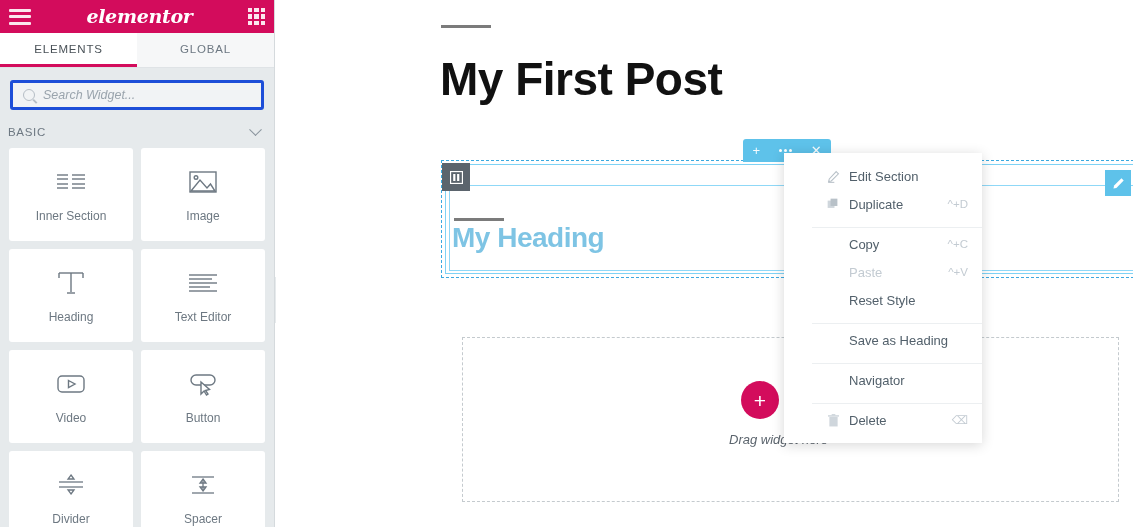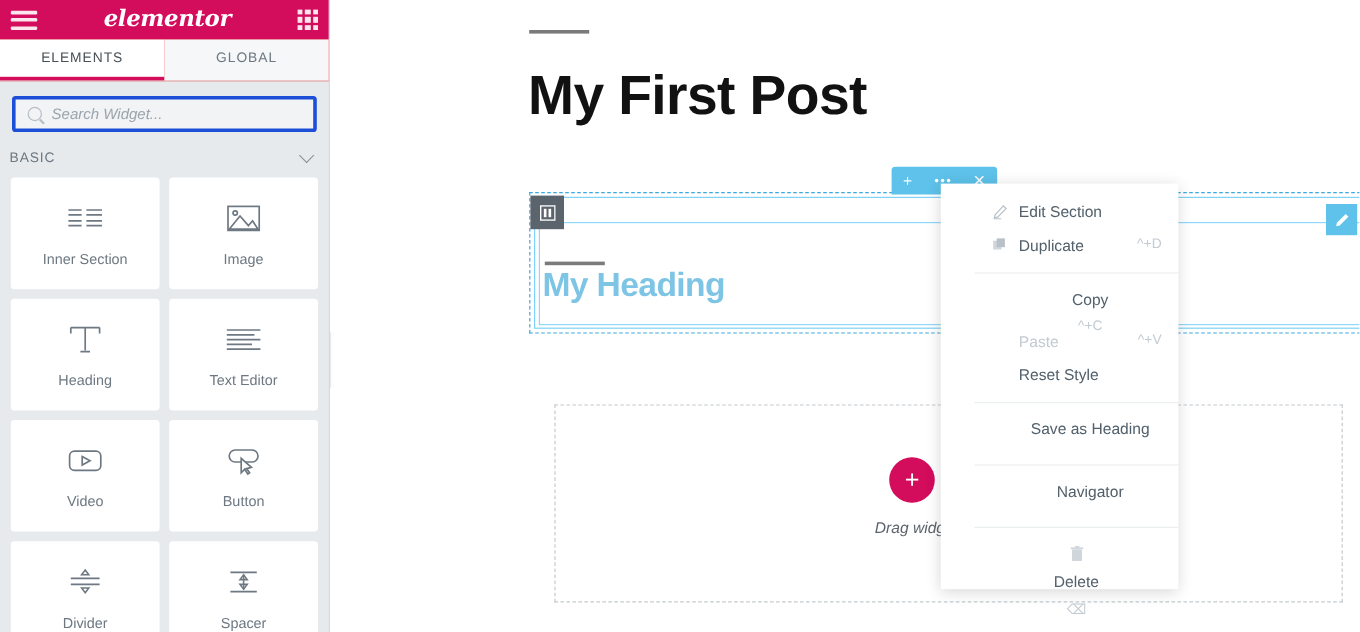--- a/index.html
+++ b/index.html
@@ -30,21 +30,21 @@
     flex: 1; text-align: center;
     font-family: "DejaVu Serif", serif;
     font-style: italic; font-weight: bold;
     font-size: 19px; color: #ffffff;
     letter-spacing: -0.3px;
     transform: translateY(-1px);
   }
   .appsgrid { width: 17px; height: 17px; display: grid; grid-template-columns: repeat(3,1fr); grid-template-rows: repeat(3,1fr); gap: 2px; cursor: pointer; }
   .appsgrid i { background: #fbe6ee; display: block; }
 
-  #tabs { display: flex; height: 35px; background: #ef4444; border-bottom: 1px solid #dfe3e6; }
+  #tabs { display: flex; height: 35px; background: #f0abfc; border-bottom: 1px solid #dfe3e6; }
   .tab {
     flex: 1; display: flex; align-items: center; justify-content: center;
     font-size: 11.5px; letter-spacing: 0.8px; color: #6d7882;
     cursor: pointer; background: #f6f7f8; border-bottom: 3px solid transparent;
   }
   .tab.active { background: #ffffff; color: #495157; border-bottom-color: #d30c5c; }
 
   #searchwrap { padding: 12px 10px 10px 10px; }
   #searchbox {
     height: 30px; background: #f1f3f5; border: 3px solid #1d4ed8; border-radius: 3px;
@@ -166,21 +166,21 @@
   .mitem {
     height: 28px; display:flex; align-items:center;
     padding: 0 14px 0 14px; gap:9px; cursor:pointer;
   }
   .mitem .mi-ic { width:14px; height:14px; flex:none; display:flex; align-items:center; justify-content:center; }
   .mitem .mi-lb { flex:1; font-size:13px; color:#52606b; white-space:nowrap; }
   .mitem .mi-sc { font-size:11.5px; color:#c3cbd2; white-space:nowrap; }
   .mitem.disabled .mi-lb { color:#c3cbd2; }
   .mitem.noicon { padding-left: 37px; }
   .mitem.first { margin-top: 9px; }
-  .mitem.padtop { margin-top: 14px; flex-direction: column; }
+  .mitem.padtop { margin-top: 2px; }
   .mitem.padbot { margin-bottom: 9px; }
 </style>
 </head>
 <body>
 
 <div id="root">
 
   <div id="panel">
 
     <div id="panel-header">

